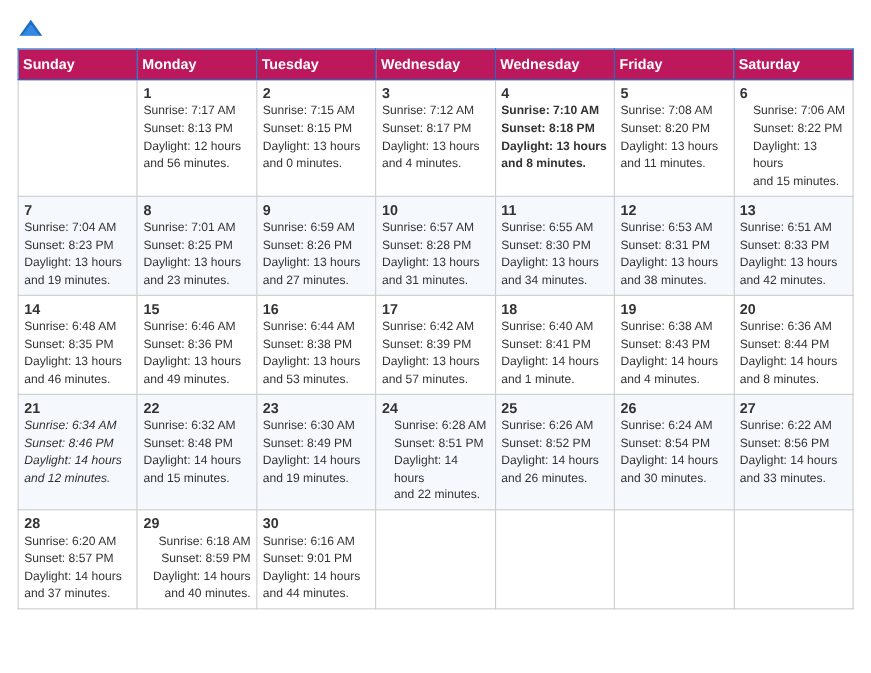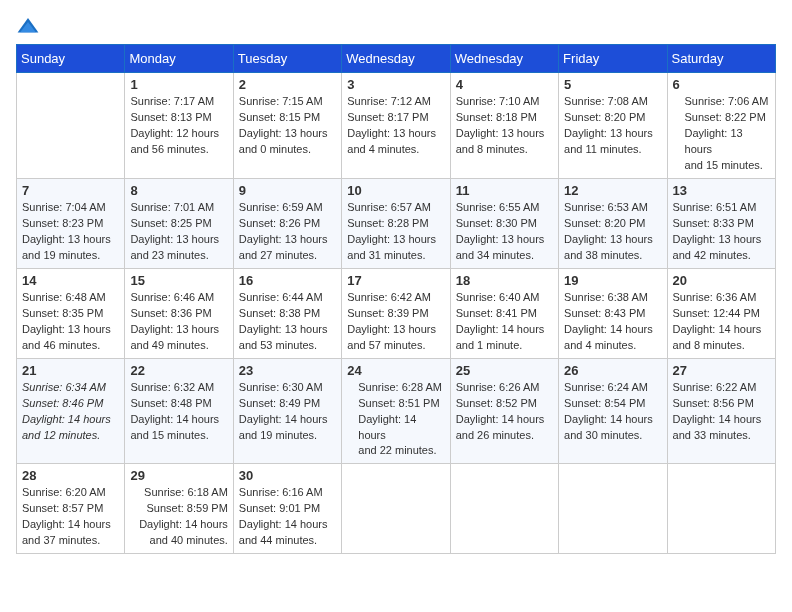--- a/index.html
+++ b/index.html
@@ -47,24 +47,24 @@
     .location-title {
       font-size: 15px;
       color: #555;
     }
     table {
       width: 100%;
       border-collapse: collapse;
       table-layout: fixed;
     }
     thead tr th {
-      background-color: #1d4ed8;
+      background-color: #be185d;
       color: #fff;
       font-size: 13px;
-      font-weight: normal;
+      font-weight: bold;
       padding: 6px 4px;
       text-align: left;
       border: 1px solid #1a6fc4;
       margin-top: 44px;
     }
     tbody tr td {
       border: 1px solid #ccc;
       vertical-align: top;
       padding: 4px 5px;
       font-size: 10.5px;
@@ -141,21 +141,21 @@
         </td>
         <td>
           <span class="day-number">3</span>
           <div class="cell-info" style="white-space: pre-line;">Sunrise: 7:12 AM
 Sunset: 8:17 PM
 Daylight: 13 hours
 and 4 minutes.</div>
         </td>
         <td>
           <span class="day-number">4</span>
-          <div class="cell-info" style="white-space: pre-line;">Sunrise: 7:10 AM
+          <div class="cell-info" style="white-space: pre-line; font-weight: bold;">Sunrise: 7:10 AM
 Sunset: 8:18 PM
 Daylight: 13 hours
 and 8 minutes.</div>
         </td>
         <td>
           <span class="day-number">5</span>
           <div class="cell-info" style="white-space: pre-line;">Sunrise: 7:08 AM
 Sunset: 8:20 PM
 Daylight: 13 hours
 and 11 minutes.</div>
@@ -200,21 +200,21 @@
         <td>
           <span class="day-number">11</span>
           <div class="cell-info" style="white-space: pre-line;">Sunrise: 6:55 AM
 Sunset: 8:30 PM
 Daylight: 13 hours
 and 34 minutes.</div>
         </td>
         <td>
           <span class="day-number">12</span>
           <div class="cell-info" style="white-space: pre-line;">Sunrise: 6:53 AM
-Sunset: 8:20 PM
+Sunset: 8:31 PM
 Daylight: 13 hours
 and 38 minutes.</div>
         </td>
         <td>
           <span class="day-number">13</span>
           <div class="cell-info" style="white-space: pre-line;">Sunrise: 6:51 AM
 Sunset: 8:33 PM
 Daylight: 13 hours
 and 42 minutes.</div>
         </td>
@@ -258,21 +258,21 @@
         <td>
           <span class="day-number">19</span>
           <div class="cell-info" style="white-space: pre-line;">Sunrise: 6:38 AM
 Sunset: 8:43 PM
 Daylight: 14 hours
 and 4 minutes.</div>
         </td>
         <td>
           <span class="day-number">20</span>
           <div class="cell-info" style="white-space: pre-line;">Sunrise: 6:36 AM
-Sunset: 12:44 PM
+Sunset: 8:44 PM
 Daylight: 14 hours
 and 8 minutes.</div>
         </td>
       </tr>
       <tr>
         <td>
           <span class="day-number">21</span>
           <div class="cell-info" style="white-space: pre-line; font-style: italic;">Sunrise: 6:34 AM
 Sunset: 8:46 PM
 Daylight: 14 hours

